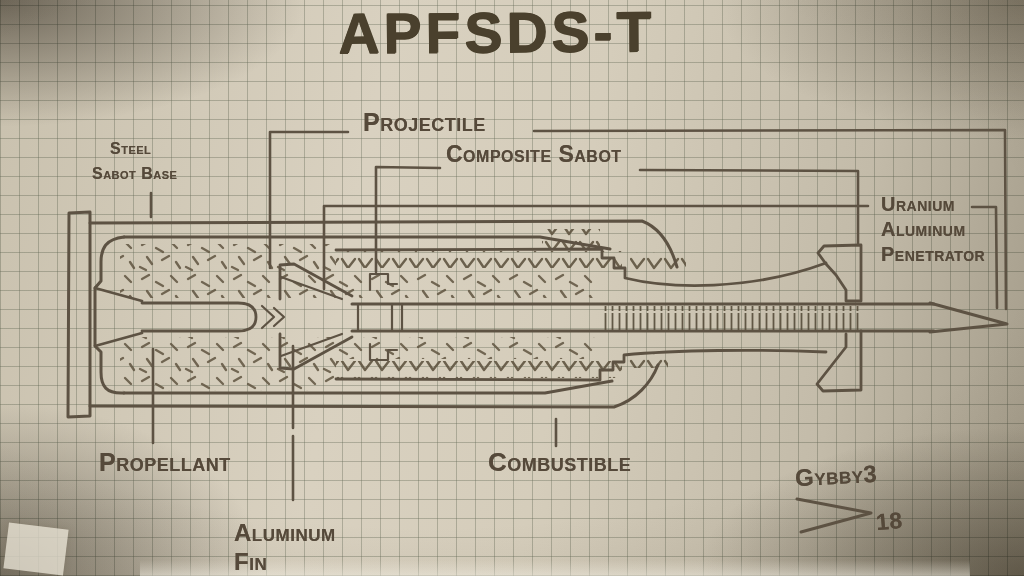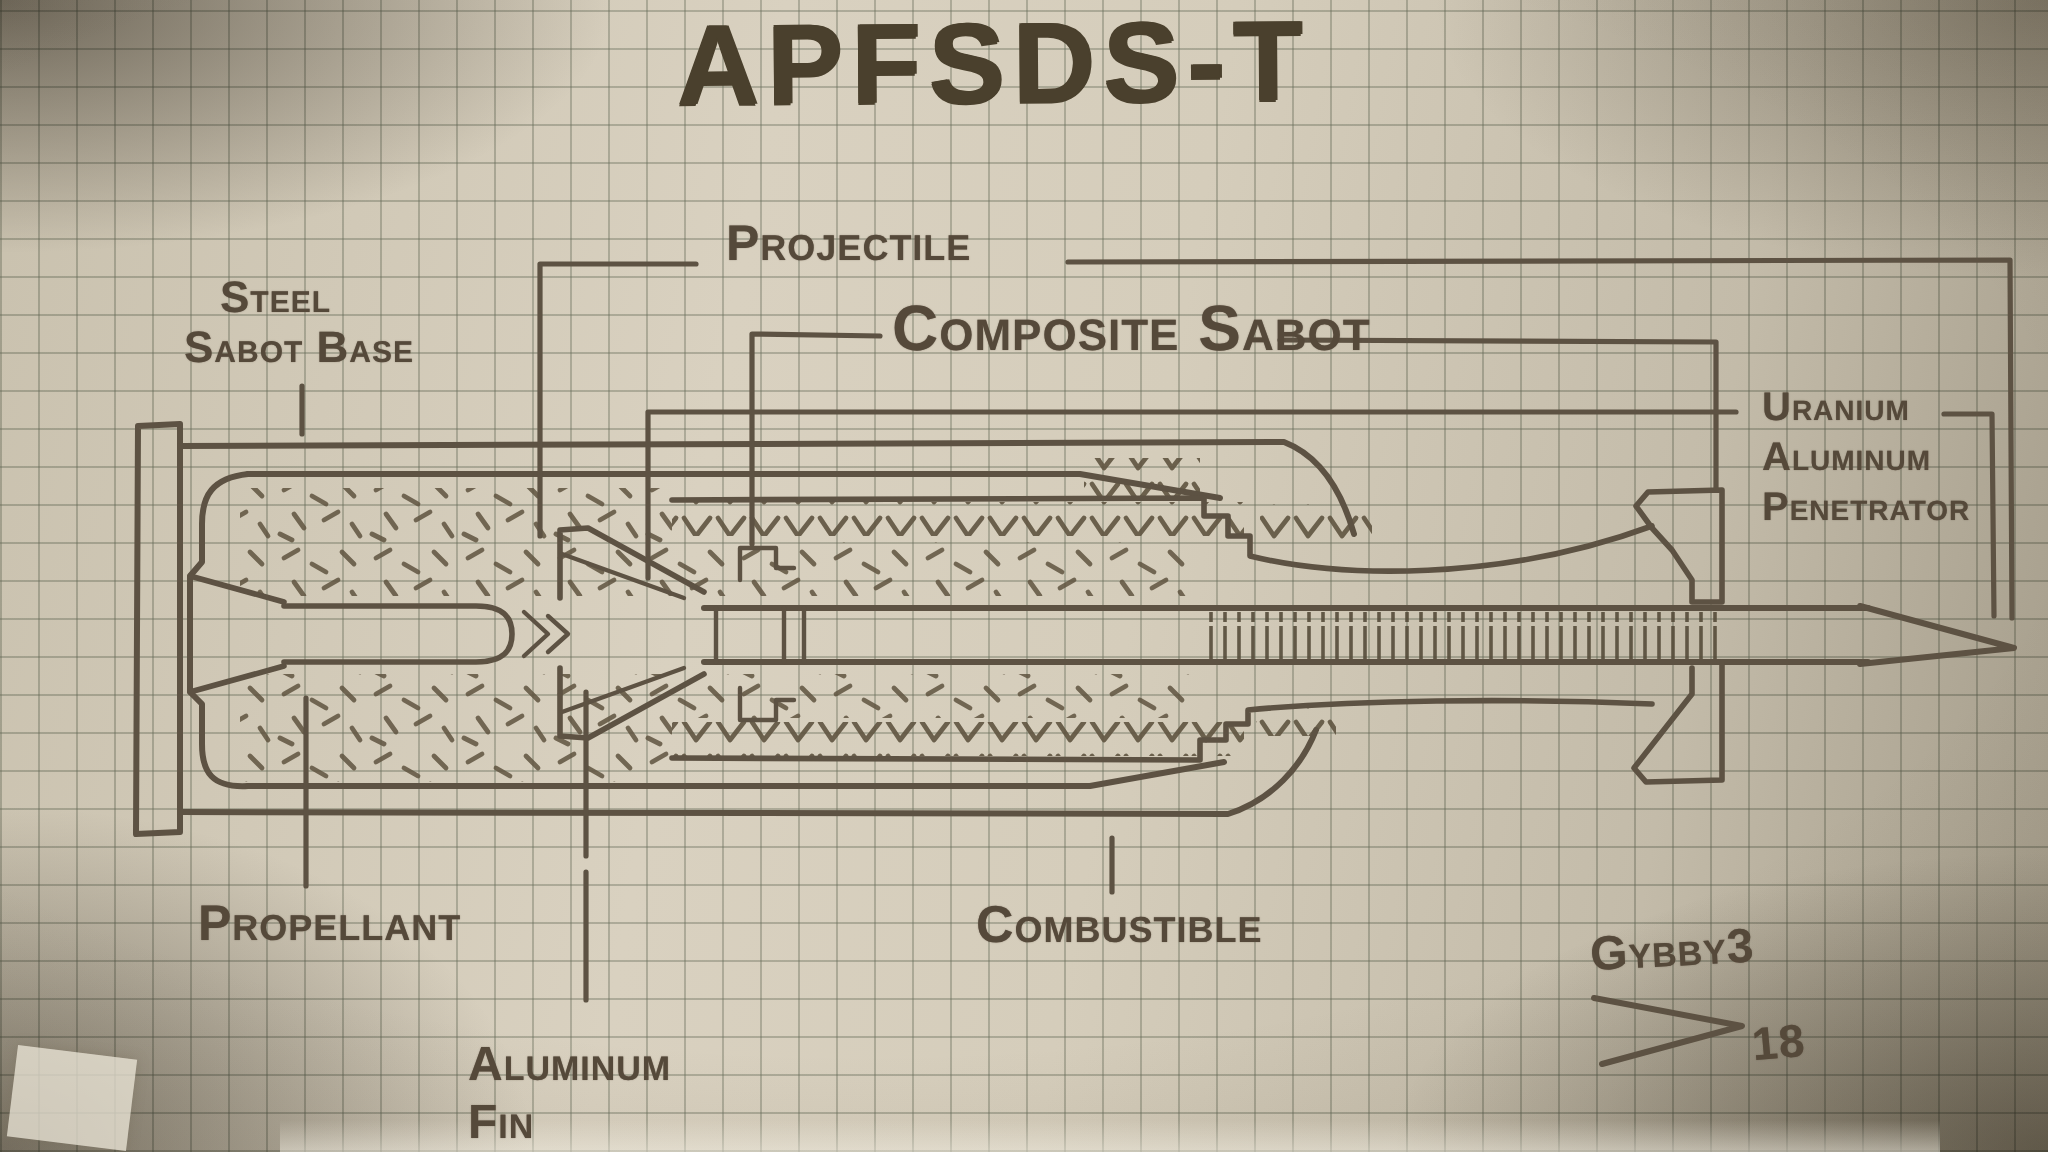--- a/index.html
+++ b/index.html
@@ -39,24 +39,24 @@
     position:absolute;color:#55493a;font-weight:700;
     font-variant:small-caps;letter-spacing:0.5px;line-height:25px;
     white-space:nowrap;text-shadow:0 0 0.6px rgba(85,73,58,0.7);
   }
   .title{
     left:338px;top:0px;font-size:57px;line-height:64px;color:#4a402d;
     font-variant:normal;letter-spacing:4px;font-weight:700;
     text-shadow:1px 0 0 #4a402d, 0 1px 0 #4a402d;
     transform:rotate(-0.4deg);
   }
-  .steel{left:92px;top:136px;font-size:22px;}
+  .steel{left:92px;top:136px;font-size:16px;}
   .steel .l1{padding-left:18px;}
   .projectile{left:363px;top:110px;font-size:25px;}
-  .sabot{left:446px;top:152px;font-size:32px;}
+  .sabot{left:446px;top:142px;font-size:23px;}
   .du{left:881px;top:192px;font-size:20px;line-height:25px;}
   .propellant{left:99px;top:450px;font-size:25px;text-align:right;}
   .alumfin{left:234px;top:518px;font-size:24px;line-height:29px;}
   .combustible{left:488px;top:447px;font-size:26px;line-height:30px;}
   .sig{left:795px;top:463px;font-size:24px;transform:rotate(-3deg);}
   .year{left:876px;top:509px;font-size:23px;transform:rotate(-5deg);}
 </style>
 </head>
 <body>
 

